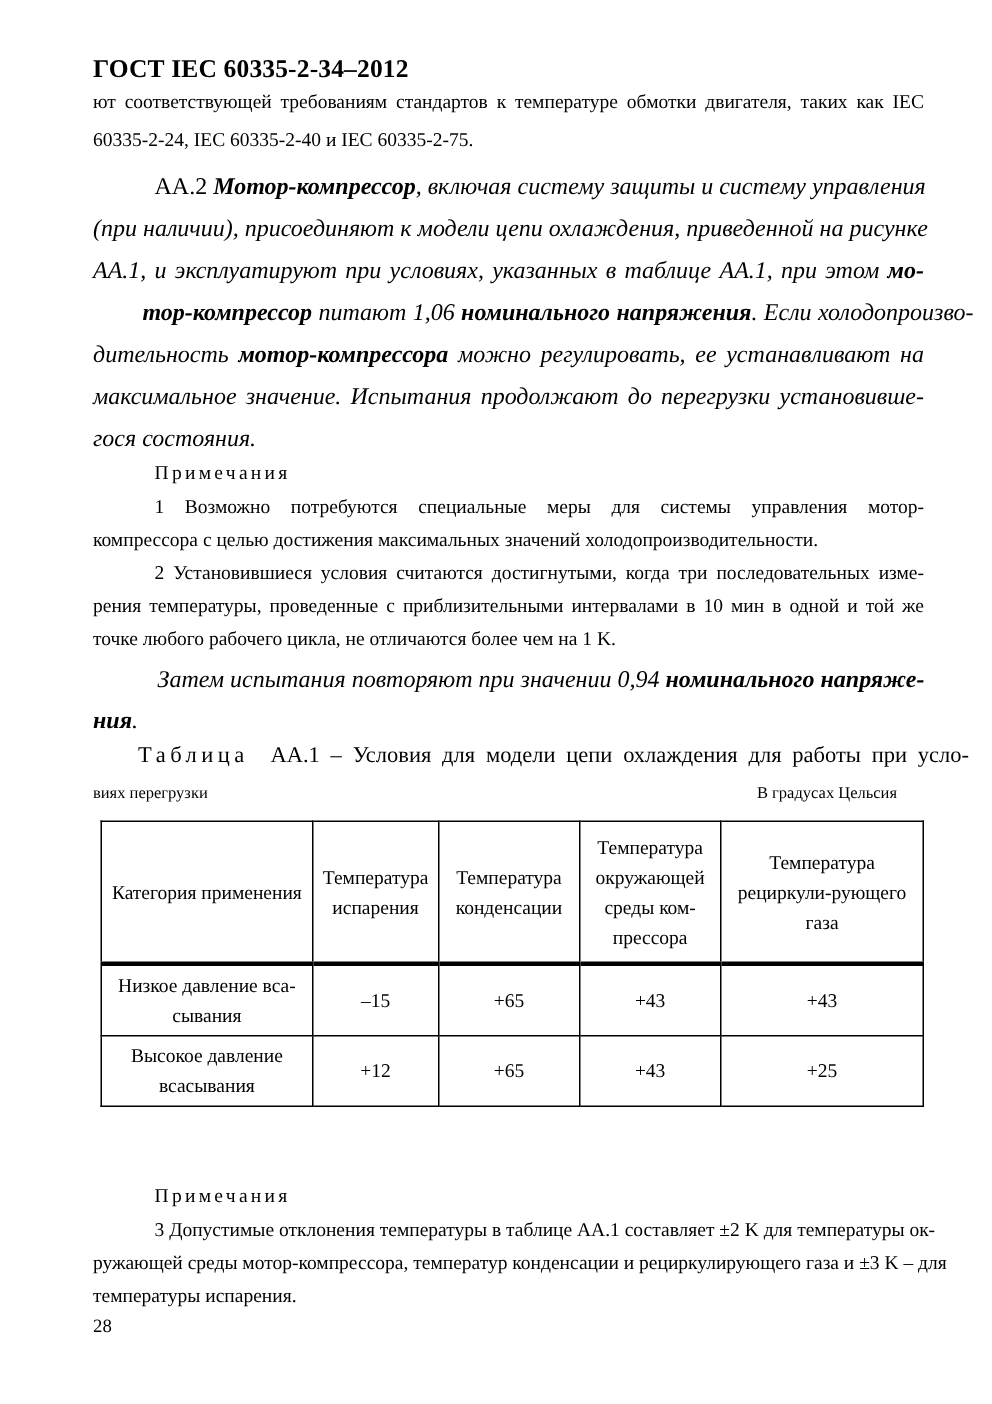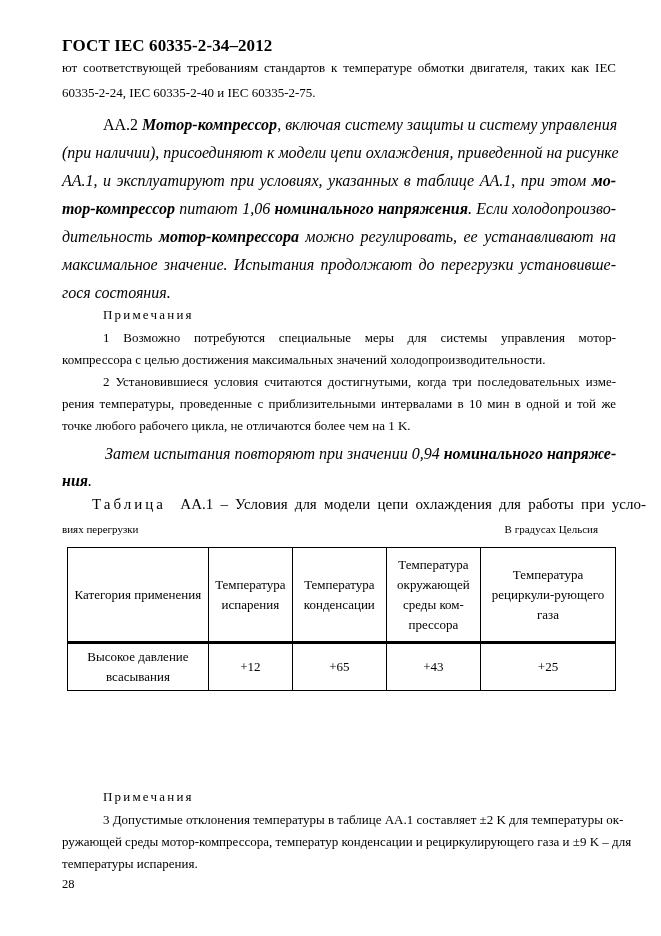--- a/index.html
+++ b/index.html
@@ -30,21 +30,21 @@
 <body>
 
 <div class="abs hdr">ГОСТ IEC 60335-2-34–2012</div>
 
 <div class="line p13 just" style="top:57px;">ют соответствующей требованиям стандартов к температуре обмотки двигателя, таких как IEC</div>
 <div class="line p13" style="top:82px;">60335-2-24, IEC 60335-2-40 и IEC 60335-2-75.</div>
 
 <div class="line p15 just ind" style="top:111px;"><span class="up">АА.2</span> <span class="bi">Мотор-компрессор</span><span>, включая систему защиты и систему управления</span></div>
 <div class="line p15 just" style="top:139px;">(при наличии), присоединяют к модели цепи охлаждения, приведенной на рисунке</div>
 <div class="line p15 just" style="top:167px;"><span>АА.1, и эксплуатируют при условиях, указанных в таблице АА.1, при этом</span> <span class="bi">мо-</span></div>
-<div class="line p15 just" style="top:195px;"><span class="bi">тор-компрессор</span><span> питают 1,06 </span><span class="bi">номинального напряжения</span><span>. Если холодопроизво-</span></div>
+<div class="line p15 just" style="top:195px;margin-left:33px;"><span class="bi">тор-компрессор</span><span> питают 1,06 </span><span class="bi">номинального напряжения</span><span>. Если холодопроизво-</span></div>
 <div class="line p15 just" style="top:223px;"><span>дительность </span><span class="bi">мотор-компрессора</span><span> можно регулировать, ее устанавливают на</span></div>
 <div class="line p15 just" style="top:251px;">максимальное значение. Испытания продолжают до перегрузки установивше-</div>
 <div class="line p15" style="top:279px;">гося состояния.</div>
 
 <div class="line p13 spaced ind" style="top:304px;">Примечания</div>
 <div class="line p13 just ind" style="top:327px;"><span>1 Возможно потребуются специальные меры для </span><span class="b">системы управления мотор-</span></div>
 <div class="line p13" style="top:349px;"><span class="b">компрессора</span><span> с целью достижения максимальных значений холодопроизводительности.</span></div>
 <div class="line p13 just ind" style="top:371px;">2 Установившиеся условия считаются достигнутыми, когда три последовательных изме-</div>
 <div class="line p13 just" style="top:393px;">рения температуры, проведенные с приблизительными интервалами в 10 мин в одной и той же</div>
 <div class="line p13" style="top:415px;">точке любого рабочего цикла, не отличаются более чем на 1 K.</div>
@@ -58,27 +58,34 @@
 <table class="t">
   <tbody>
       <tr class="head">
     <td class="c0">Категория применения</td>
     <td class="c1">Температура испарения</td>
     <td class="c2">Температура конденсации</td>
     <td class="c3">Температура окружающей среды ком-прессора</td>
     <td class="c4">Температура рециркули-рующего газа</td>
   </tr>
   <tr class="row">
+    <td>Низкое давление вса-сывания</td>
+    <td>–15</td>
+    <td>+65</td>
+    <td>+43</td>
+    <td>+43</td>
+  </tr>
+  <tr class="row">
     <td>Высокое давление всасывания</td>
     <td>+12</td>
     <td>+65</td>
     <td>+43</td>
     <td>+25</td>
   </tr>
 </tbody>
   </table>
 
 <div class="line p13 spaced ind" style="top:786px;">Примечания</div>
 <div class="line p13 just ind" style="top:809px;">3 Допустимые отклонения температуры в таблице АА.1 составляет ±2 K для температуры ок-</div>
-<div class="line p13 just" style="top:831px;"><span>ружающей среды </span><span class="b">мотор-компрессора</span><span>, температур конденсации и рециркулирующего газа и  ±9 K – для</span></div>
+<div class="line p13 just" style="top:831px;"><span>ружающей среды </span><span class="b">мотор-компрессора</span><span>, температур конденсации и рециркулирующего газа и  ±3 K – для</span></div>
 <div class="line p13" style="top:853px;">температуры испарения.</div>
 
 <div class="abs pnum">28</div>
 
 </body></html>

